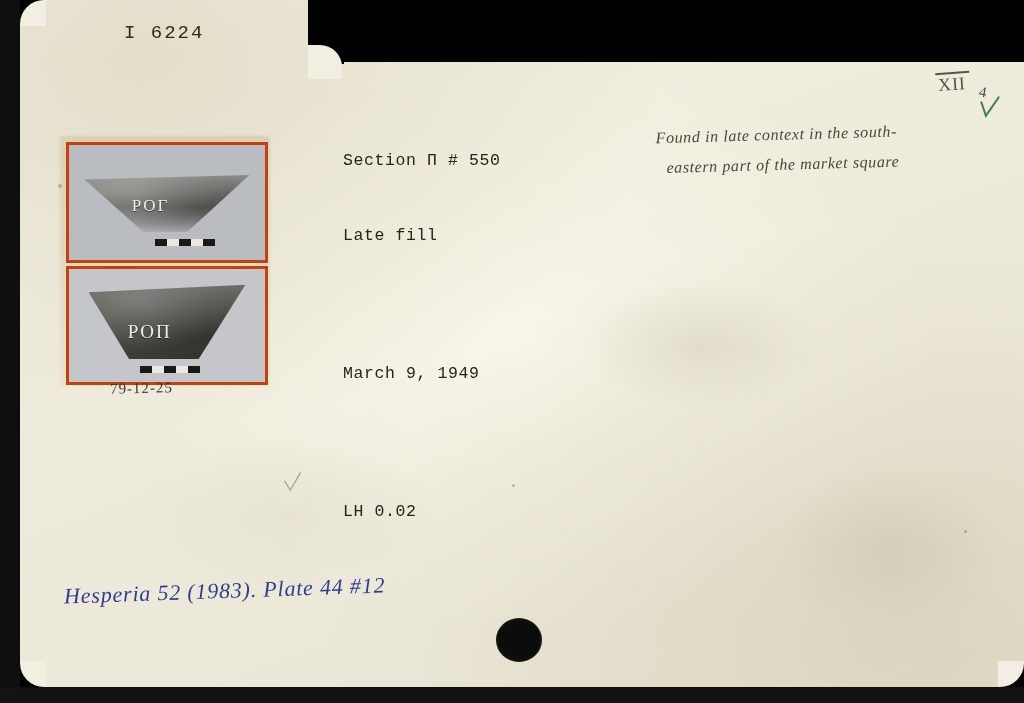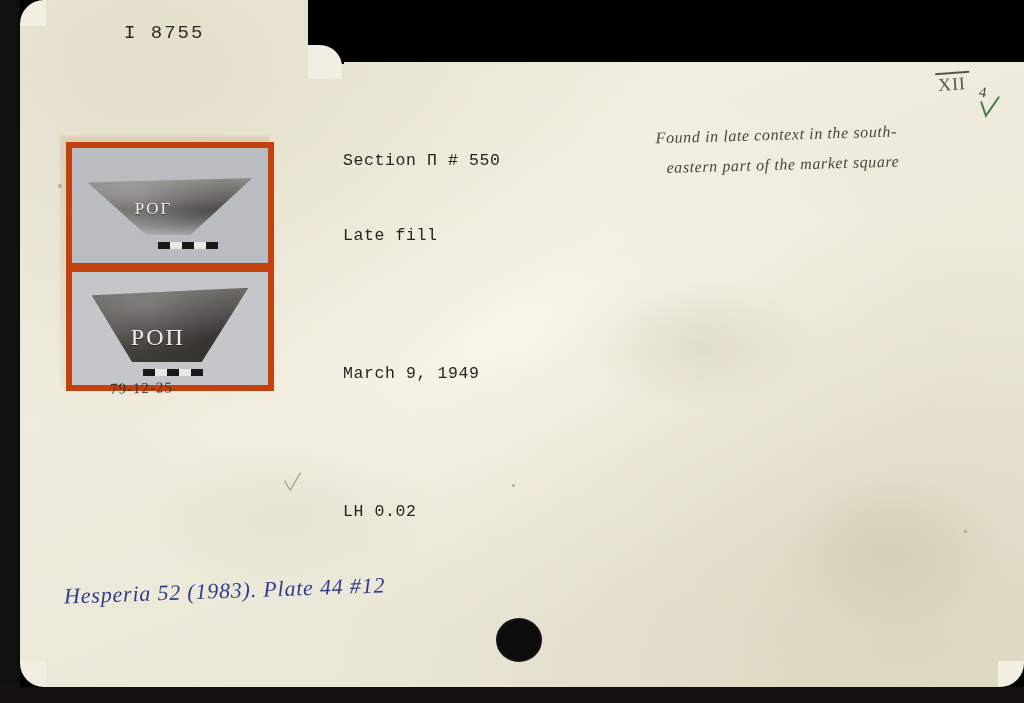--- a/index.html
+++ b/index.html
@@ -158,21 +158,21 @@
     font-family: "Liberation Mono", monospace;
     font-size: 19px;
     letter-spacing: 2px;
     color: #2c2a26;
   }
 
   
   .photo {
     position: absolute;
     background: #b9bcc0;
-    border: 6px solid #c2410c;
+    border: 3px solid #c2410c;
   }
   .photo-1 {
     left: 46px;
     top: 142px;
     width: 196px;
     height: 115px;
   }
   .photo-2 {
     left: 46px;
     top: 266px;
@@ -237,21 +237,21 @@
     text-shadow: 0 1px 0 rgba(0,0,0,0.5);
   }
   .greek-1 {
     left: 32%;
     top: 44%;
     font-size: 17px;
   }
   .greek-2 {
     left: 30%;
     top: 46%;
-    font-size: 24px;
+    font-size: 19px;
   }
   .scale-bar {
     position: absolute;
     height: 7px;
     display: flex;
   }
   .scale-bar span {
     display: block;
     width: 12px;
     height: 7px;
@@ -394,21 +394,21 @@
       <div class="paper-tone"></div>
       <div class="smudge-a"></div>
       <div class="smudge-b"></div>
       <div class="smudge-c"></div>
 
       <div class="speck" style="left:38px; top:184px; width:4px; height:4px;"></div>
       <div class="speck" style="left:232px; top:292px; width:3px; height:3px;"></div>
       <div class="speck" style="left:492px; top:484px; width:3px; height:3px;"></div>
       <div class="speck" style="left:944px; top:530px; width:3px; height:3px;"></div>
 
-      <div class="accession">I 8755</div>
+      <div class="accession">I 6224</div>
 
       <div class="photo-paste"></div>
 
       <div class="photo photo-1">
         <div class="fragment-1"></div>
         <div class="frag1-shade"></div>
         <div class="greek-letters greek-1">ΡΟΓ</div>
         <div class="scale-bar scale-1">
           <span class="sb-dark"></span>
             <span class="sb-light"></span>

